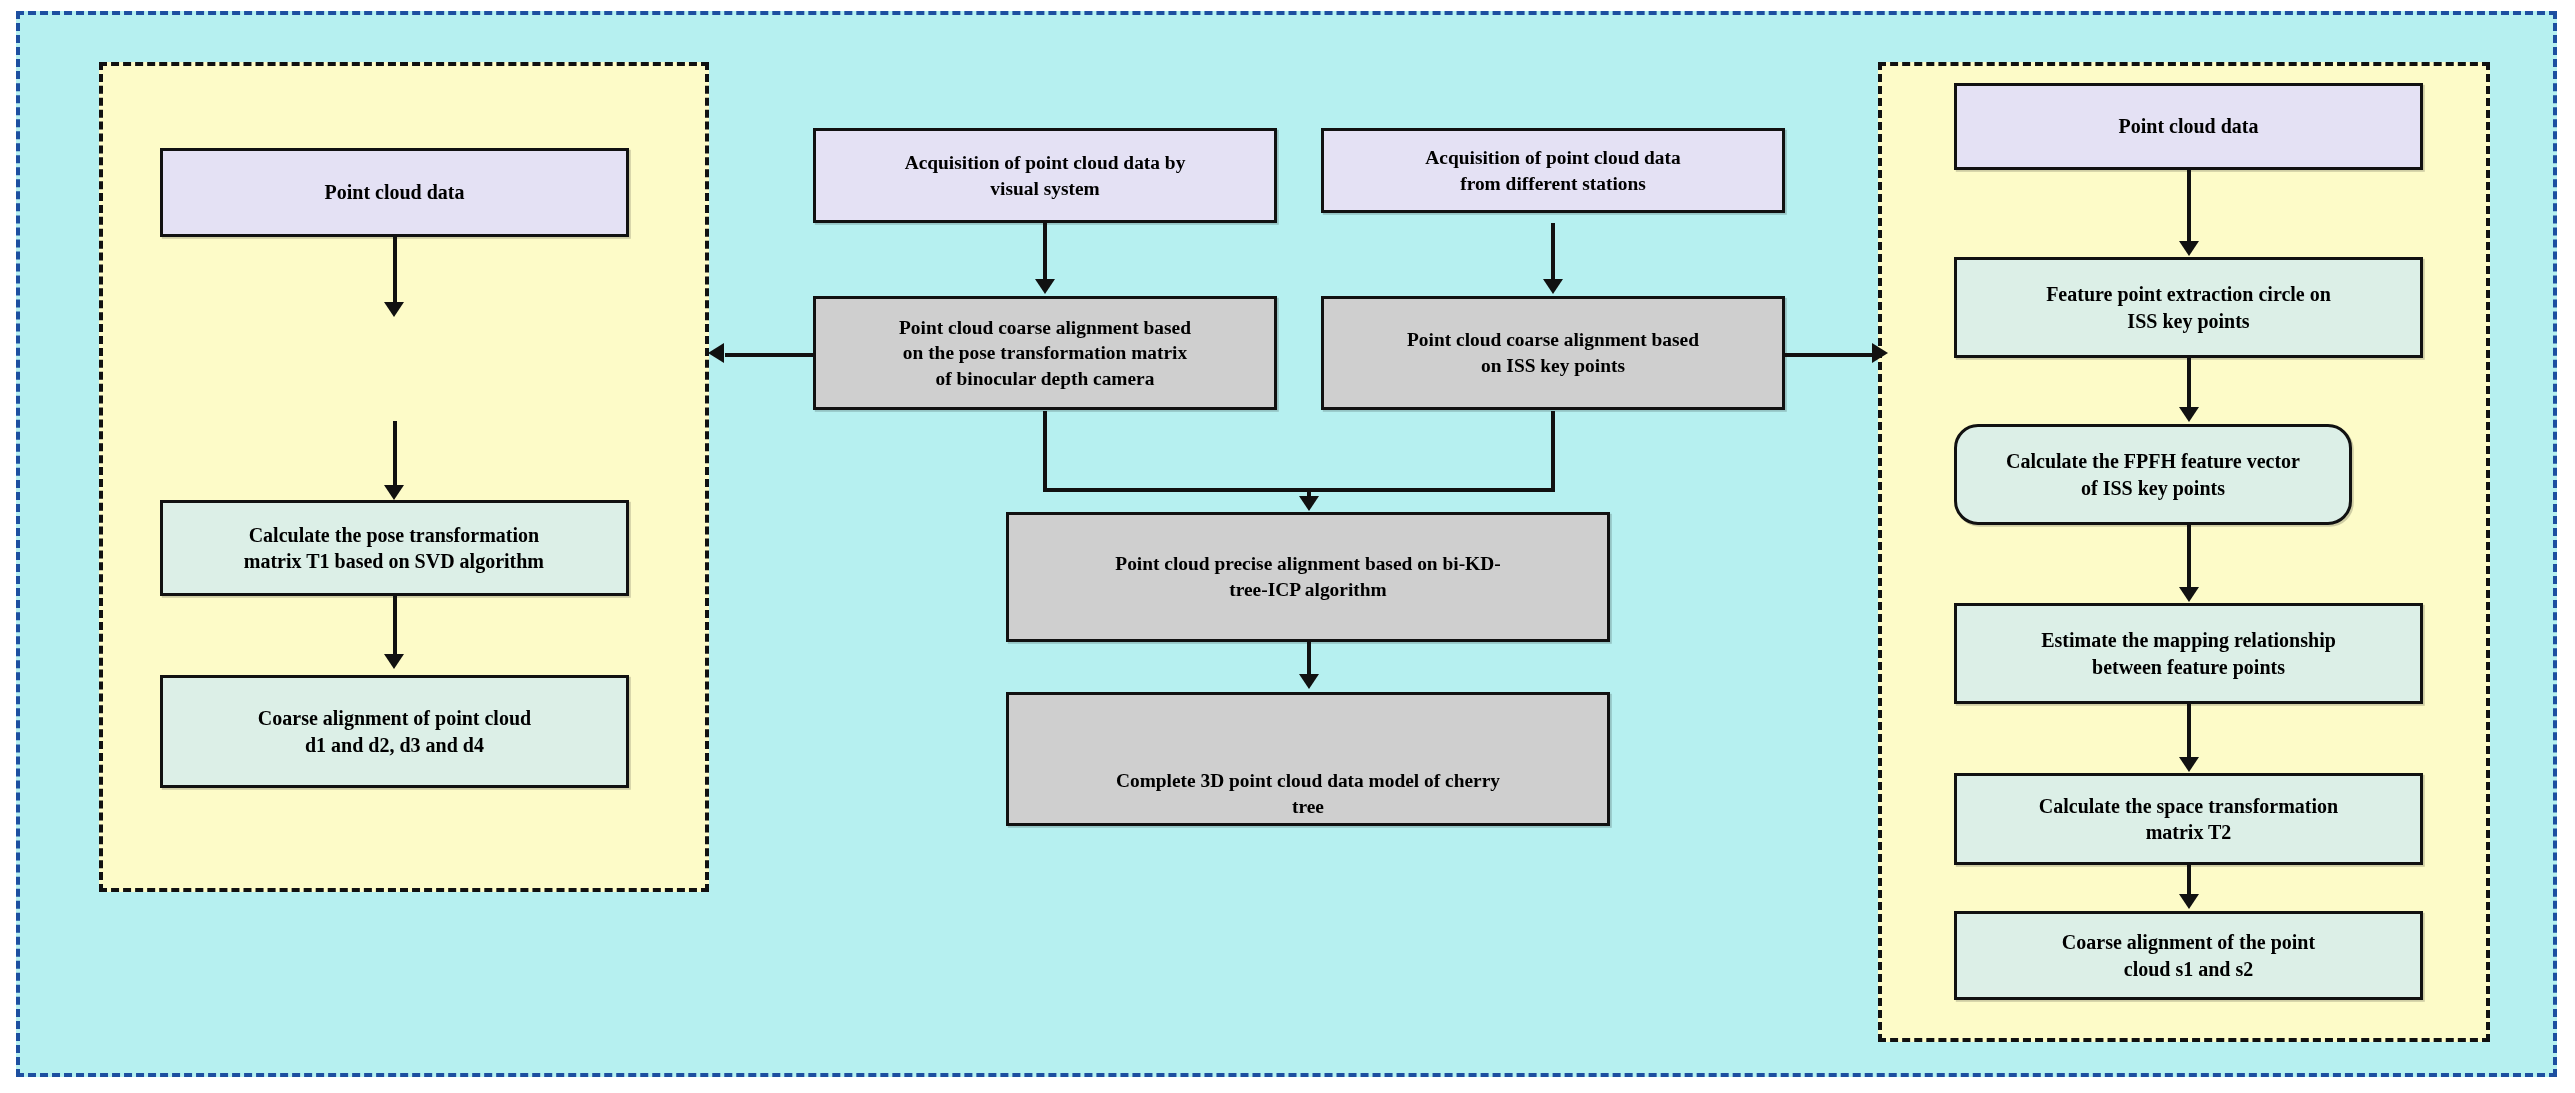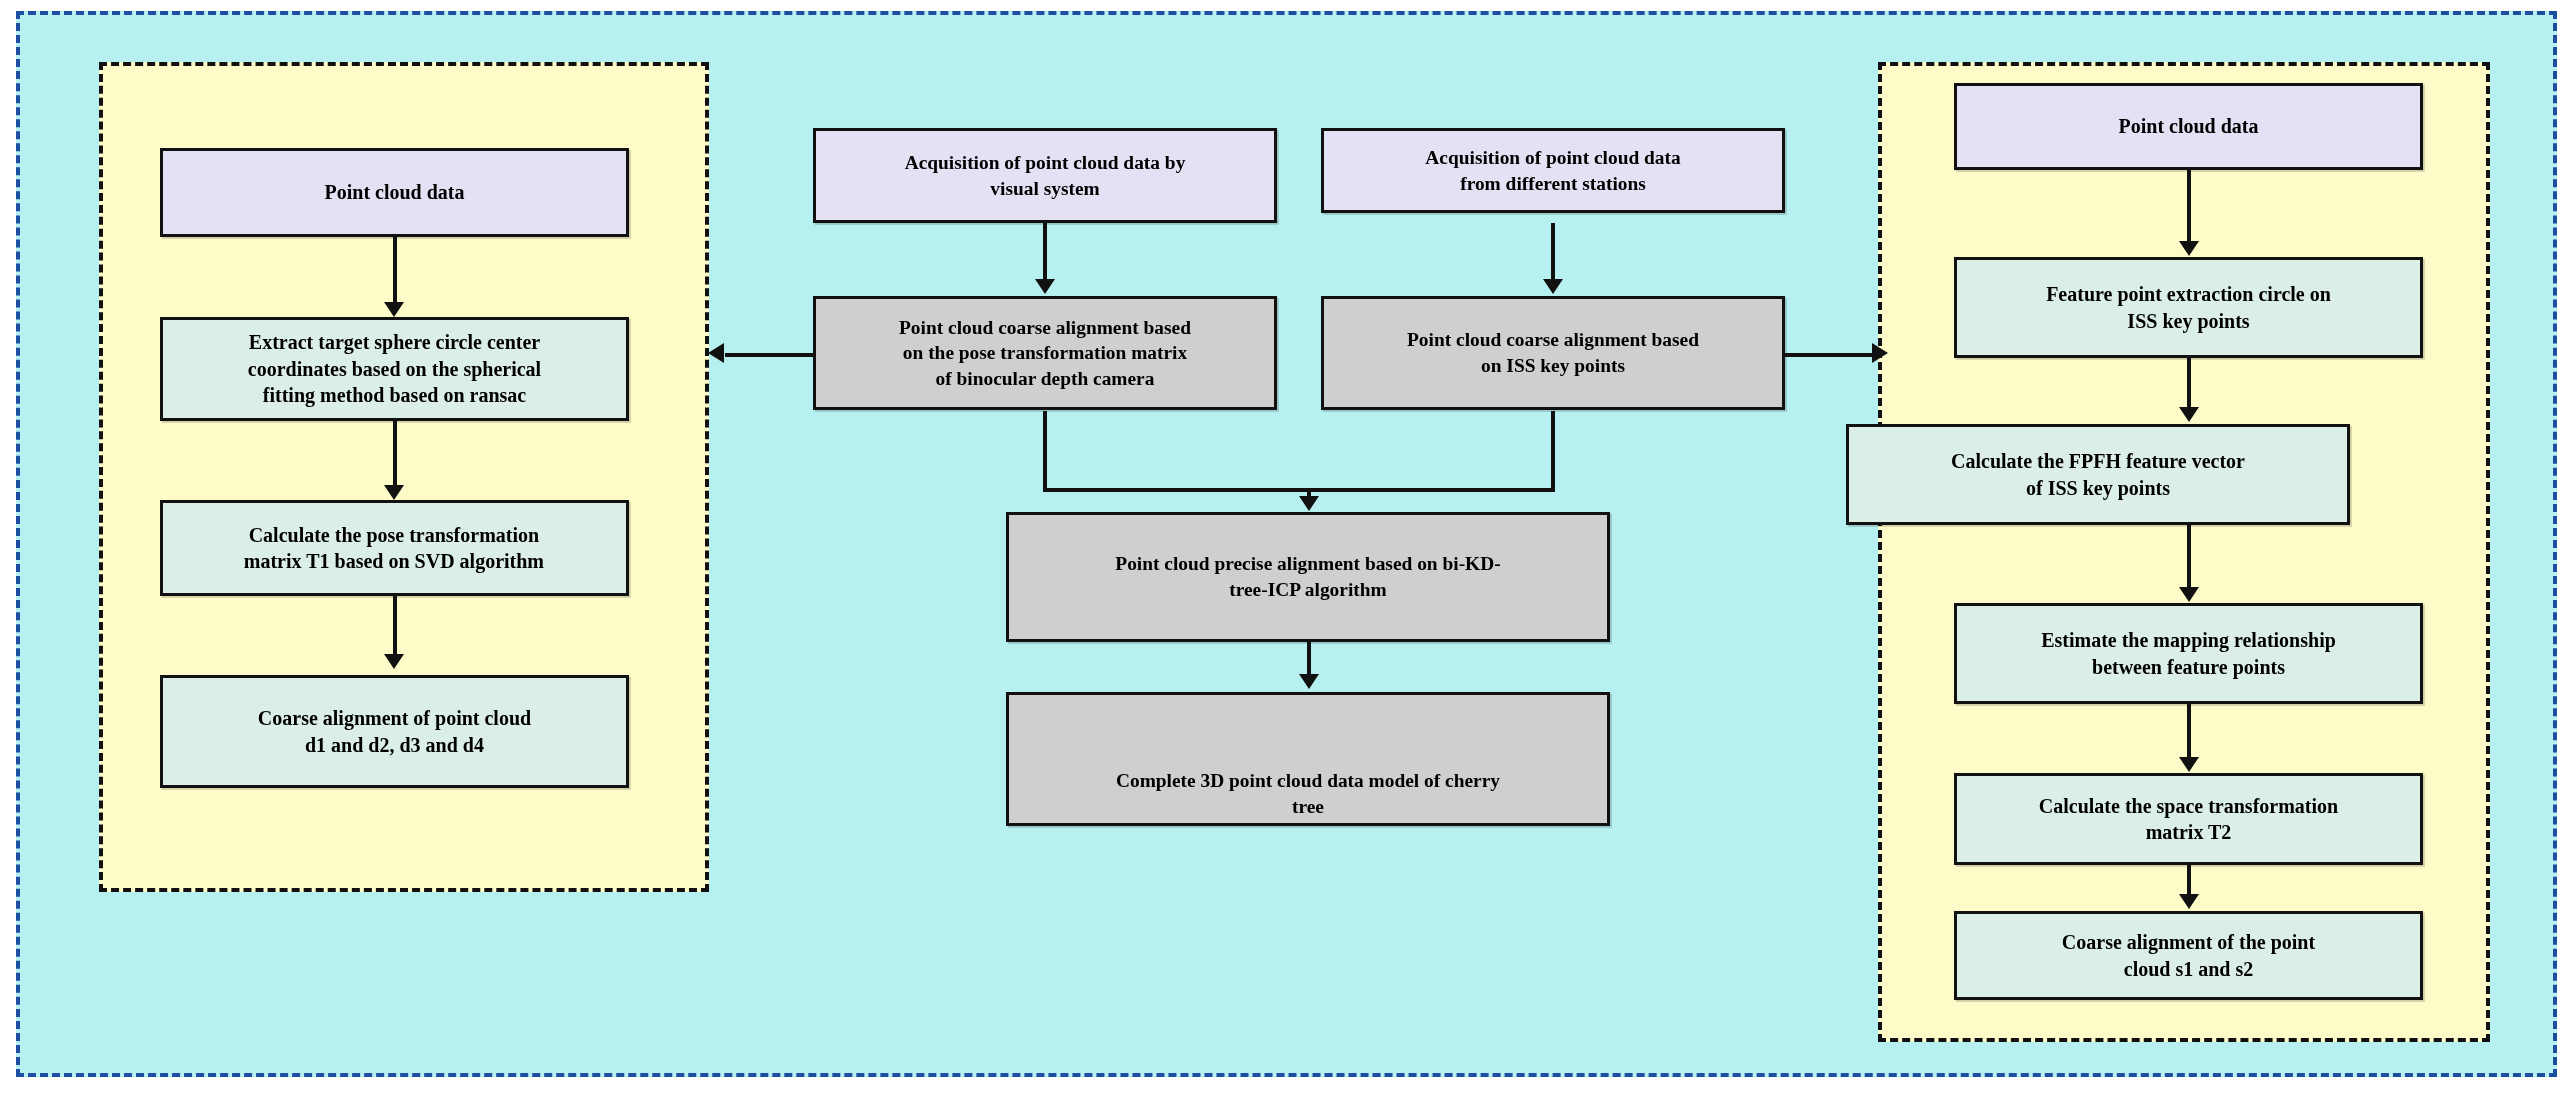--- a/index.html
+++ b/index.html
@@ -77,25 +77,20 @@
   <div class="outer-region"></div>
 
   <div class="yellow-region" id="left-region"></div>
 
   <div class="yellow-region" id="right-region"></div>
 
   <div class="node fill-lav" style="left:160px;top:148px;width:469px;height:89px;font-size:20px;">
     <span class="txt">Point cloud data</span>
   </div>
 
-  <div class="node fill-mint" style="left:160px;top:317px;width:469px;height:104px;font-size:20px;">
-    <span class="txt">Extract target sphere circle center
-coordinates based on the spherical
-fitting method based on ransac</span>
-  </div>
 
   <div class="node fill-mint" style="left:160px;top:500px;width:469px;height:96px;font-size:20px;padding-left:7px;">
     <span class="txt">Calculate the pose transformation
 matrix T1 based on SVD algorithm</span>
   </div>
 
   <div class="node fill-mint" style="left:160px;top:675px;width:469px;height:113px;font-size:20px;">
     <span class="txt">Coarse alignment of point cloud
 d1 and d2, d3 and d4</span>
   </div>
@@ -163,21 +158,21 @@
 
   <div class="node fill-lav" style="left:1954px;top:83px;width:469px;height:87px;font-size:20px;">
     <span class="txt">Point cloud data</span>
   </div>
 
   <div class="node fill-mint" style="left:1954px;top:257px;width:469px;height:101px;font-size:20px;">
     <span class="txt">Feature point extraction circle on
 ISS key points</span>
   </div>
 
-  <div class="node fill-mint" style="left:1846px;top:424px;width:504px;height:101px;font-size:20px;">
+  <div class="node fill-mint" style="left:1954px;top:424px;width:398px;height:101px;font-size:20px;border-radius:24px;">
     <span class="txt">Calculate the FPFH feature vector
 of ISS key points</span>
   </div>
 
   <div class="node fill-mint" style="left:1954px;top:603px;width:469px;height:101px;font-size:20px;font-family:Liberation Serif, serif;">
     <span class="txt">Estimate the mapping relationship
 between feature points</span>
   </div>
 
   <div class="node fill-mint" style="left:1954px;top:773px;width:469px;height:92px;font-size:20px;">

